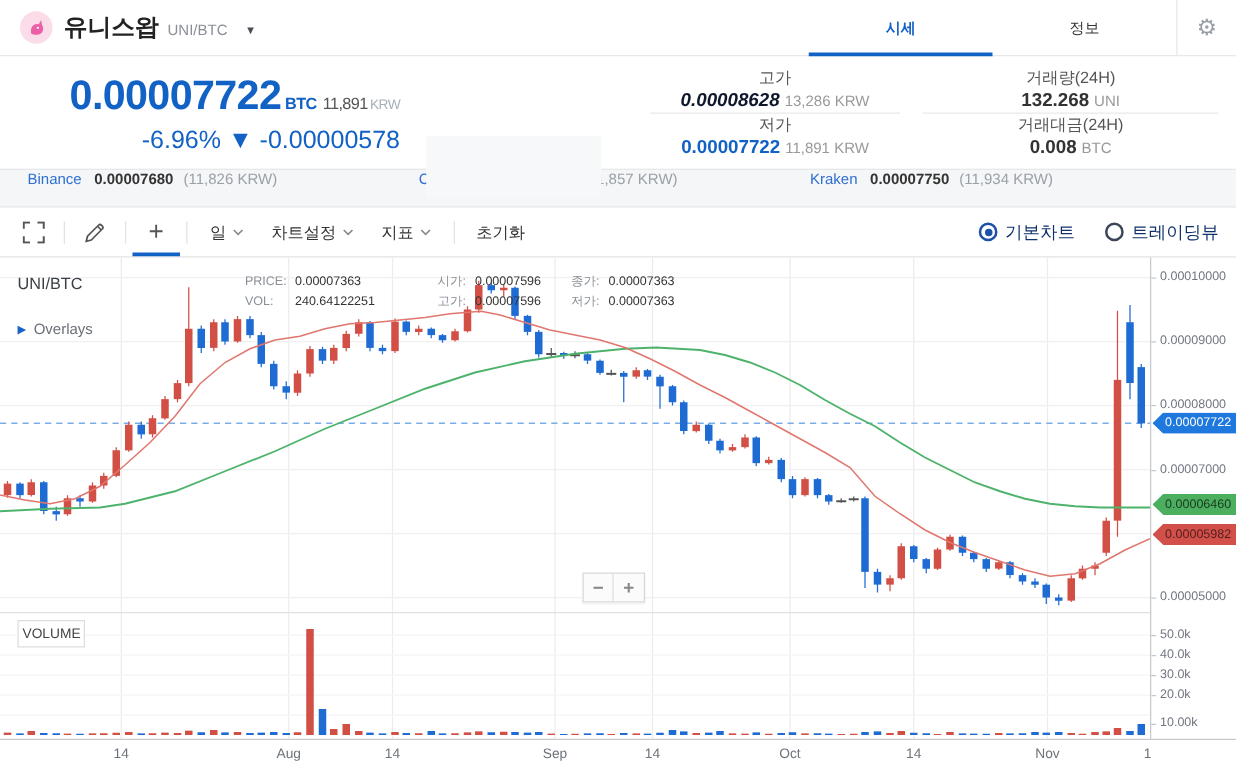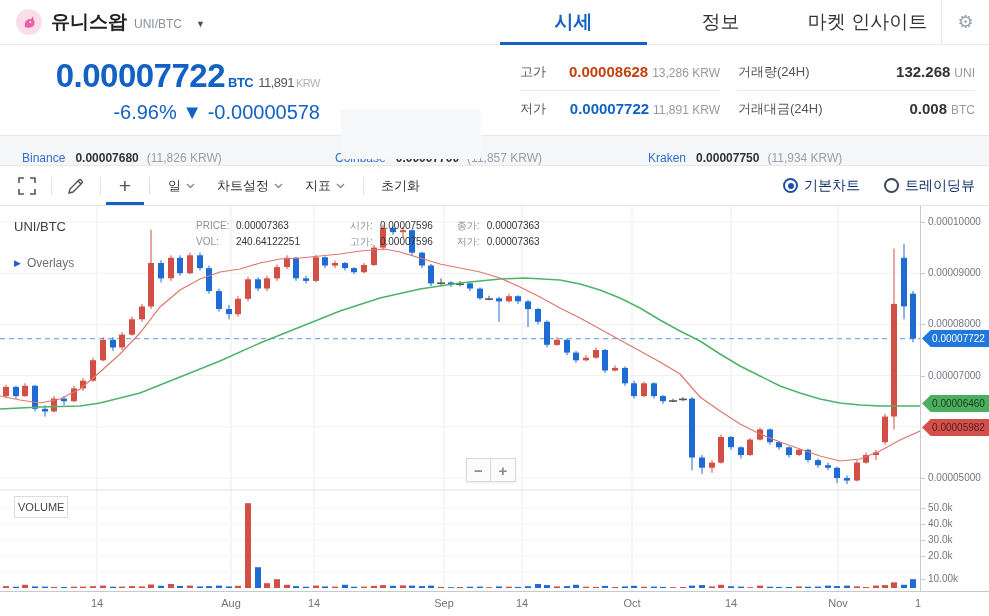--- a/index.html
+++ b/index.html
@@ -7,46 +7,46 @@
   body { font-family:"Liberation Sans","DejaVu Sans",sans-serif; background:#fff; color:#333; position:relative; }
 
   
   .hdr { height:45px; border-bottom:1px solid #e8e8e8; display:flex; align-items:stretch; }
   .hdr-left { display:flex; align-items:center; padding-left:16px; flex:1; }
   .coin-logo { width:26px; height:26px; border-radius:50%; background:#fbdce9; display:flex; align-items:center; justify-content:center; margin-right:9px; }
   .coin-title { font-size:19px; font-weight:bold; color:#222; }
   .coin-pair { font-size:12px; color:#8a8f98; margin-left:7px; margin-top:4px; }
   .hdr-caret { font-size:9px; color:#4a4f57; margin-left:14px; margin-top:3px; }
   .tabs { display:flex; align-items:stretch; }
-  .tab { width:147px; display:flex; align-items:center; justify-content:center; font-size:19px; color:#333; position:relative; cursor:pointer; }
+  .tab { width:147px; display:flex; align-items:center; justify-content:center; font-size:12px; color:#333; position:relative; cursor:pointer;font-family:Liberation Serif, serif; }
   .tab.active { color:#1261c4; font-weight:bold; }
   .tab.active::after { content:""; position:absolute; left:0; right:0; bottom:-1px; height:3px; background:#1261c4; }
   .gear-cell { width:48px; border-left:1px solid #e8e8e8; display:flex; align-items:center; justify-content:center; color:#9aa0a6; font-size:18px; }
 
   
   .quote { height:90px; display:flex; position:relative; }
   .q-price { padding:14px 0 0 20px; width:320px;text-align:right; }
   .q-big { font-size:33px; font-weight:bold; color:#1261c4; letter-spacing:-0.5px; line-height:1; }
   .q-big .unit { font-size:13px; font-weight:bold; margin-left:3px; }
   .q-big .krw { font-size:13px; font-weight:normal; color:#555; margin-left:5px; }
   .q-big .krw-u { font-size:11px; font-weight:normal; color:#aab0b8; margin-left:2px; }
   .q-chg { margin-top:9px; font-size:20px; color:#1261c4; }
   .q-placeholder { position:absolute; left:341px; top:64px; width:140px; height:50px; background:#f7f8fa; border-radius:2px; }
   .stats { position:absolute; left:520px; top:8px; width:455px; display:flex; }
   .stat-col { width:200px; }
   .stat-col.c2 { width:237px; margin-left:18px; }
-  .stat-row { height:37px; display:flex; align-items:center; justify-content:space-between; }
+  .stat-row { height:37px; display:flex; align-items:center; justify-content:space-between;flex-direction:column; }
   .stat-row + .stat-row { border-top:1px solid #e9e9e9; }
   .s-label { font-size:13px; color:#555; }
   .s-val { font-size:15px; font-weight:bold; }
-  .s-val.red { color:#c2410c; } .s-val.blue { color:#1261c4; } .s-val.dark { color:#333; }
+  .s-val.red { color:#0f172a;font-style:italic; } .s-val.blue { color:#1261c4; } .s-val.dark { color:#333; }
   .s-sub { font-size:12px; color:#999; font-weight:normal; margin-left:4px; }
 
   
-  .exbar { height:31px; background:#f5f6f8; border-top:1px solid #e6e8ec; border-bottom:1px solid #e6e8ec; display:flex; align-items:flex-end; font-size:12px; }
+  .exbar { height:31px; background:#f5f6f8; border-top:1px solid #e6e8ec; border-bottom:1px solid #e6e8ec; display:flex; align-items:flex-start; font-size:12px; }
   .ex-item { width:313px; padding-left:22px; display:flex; align-items:center; }
   .ex-name { color:#2f6fd0; margin-right:10px; }
   .ex-price { color:#333; font-weight:bold; margin-right:8px; }
   .ex-krw { color:#9aa0a8; }
 
   
   .tbar { height:40px; border-bottom:1px solid #e4e4e4; display:flex; align-items:center; padding:0 14px 0 10px; }
   .t-ico { width:34px; height:38px; display:flex; align-items:center; justify-content:center; color:#555; position:relative; cursor:pointer; }
   .t-ico svg { display:block; }
   .t-ico.plus { font-size:21px; color:#555; }
@@ -100,21 +100,20 @@
           <circle cx="9.3" cy="8.2" r="0.9" fill="#fff"></circle>
         </svg>
     </div>
     <span class="coin-title">유니스왑</span>
     <span class="coin-pair">UNI/BTC</span>
     <span class="hdr-caret">▼</span>
   </div>
   <div class="tabs">
     <div class="tab active">시세</div>
     <div class="tab">정보</div>
-    <div class="tab">마켓 인사이트</div>
   </div>
   <div class="gear-cell">⚙</div>
 </div>
 
 <div class="quote">
   <div class="q-price">
     <div class="q-big"><span>0.00007722</span><span class="unit">BTC</span><span class="krw">11,891</span><span class="krw-u">KRW</span></div>
     <div class="q-chg"><span>-6.96%</span> <span>▼</span> <span>-0.00000578</span></div>
   </div>
   <div class="q-placeholder"></div>

